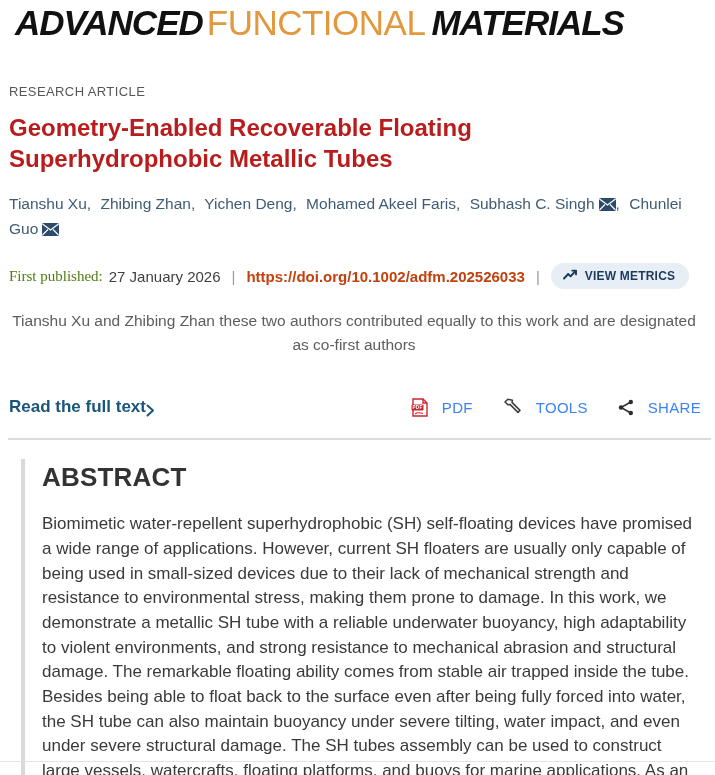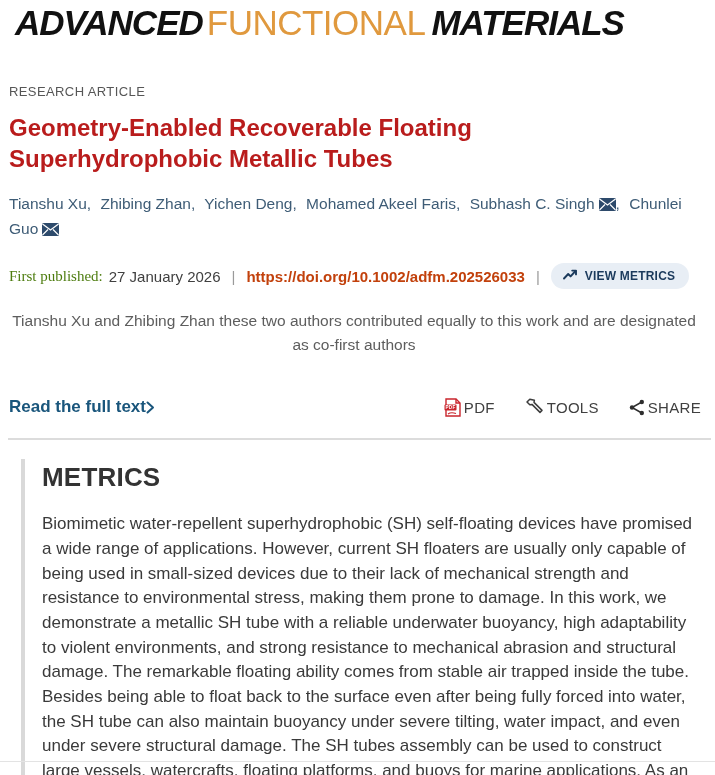--- a/index.html
+++ b/index.html
@@ -55,26 +55,26 @@
     text-align:center;
   }
 
   
   .action-row {
     margin:40px 0 0 1px; display:flex; align-items:center; justify-content:space-between;
     padding-right:6px;
   }
   .read-link {
     color:#1a567c; font-size:17px; font-weight:700; text-decoration:none;
-    display:inline-flex; align-items:center; cursor:pointer;
+    display:inline-flex; align-items:flex-end; cursor:pointer;
   }
   .right-actions { display:flex; align-items:center; gap:30px; }
   .tool-btn {
-    display:inline-flex; align-items:center; gap:3px; background:none; border:none;
-    font-size:15px; color:#404040; cursor:pointer; letter-spacing:0.3px;
+    display:inline-flex; align-items:center; gap:14px; background:none; border:none;
+    font-size:15px; color:#3b82f6; cursor:pointer; letter-spacing:0.3px;
     font-family:"Liberation Sans", sans-serif;
   }
 
   .divider { margin:21px 0 0 0; width:703px; height:2px; background:#dcdcdc; }
 
   
   .abstract {
     margin:19px 0 0 13px; border-left:4px solid #d9d9d9; padding:3px 0 6px 17px;
   }
   .abstract-heading { font-size:26px; font-weight:700; color:#333333; letter-spacing:0.2px; }
@@ -173,19 +173,19 @@
             </svg>
           </span>
         <span>SHARE</span>
       </button>
     </div>
   </div>
 
   <div class="divider"></div>
 
   <section class="abstract">
-    <h2 class="abstract-heading">METRICS</h2>
+    <h2 class="abstract-heading">ABSTRACT</h2>
     <p class="abstract-text">Biomimetic water-repellent superhydrophobic (SH) self-floating devices have promised a wide range of applications. However, current SH floaters are usually only capable of being used in small-sized devices due to their lack of mechanical strength and resistance to environmental stress, making them prone to damage. In this work, we demonstrate a metallic SH tube with a reliable underwater buoyancy, high adaptability to violent environments, and strong resistance to mechanical abrasion and structural damage. The remarkable floating ability comes from stable air trapped inside the tube. Besides being able to float back to the surface even after being fully forced into water, the SH tube can also maintain buoyancy under severe tilting, water impact, and even under severe structural damage. The SH tubes assembly can be used to construct large vessels, watercrafts, floating platforms, and buoys for marine applications. As an example, we demonstrate a floating SH electrical energy generator to harvest ocean tidal energy.</p>
   </section>
 
   <div class="bottom-divider"></div>
 
 </div>
 
 </body></html>

